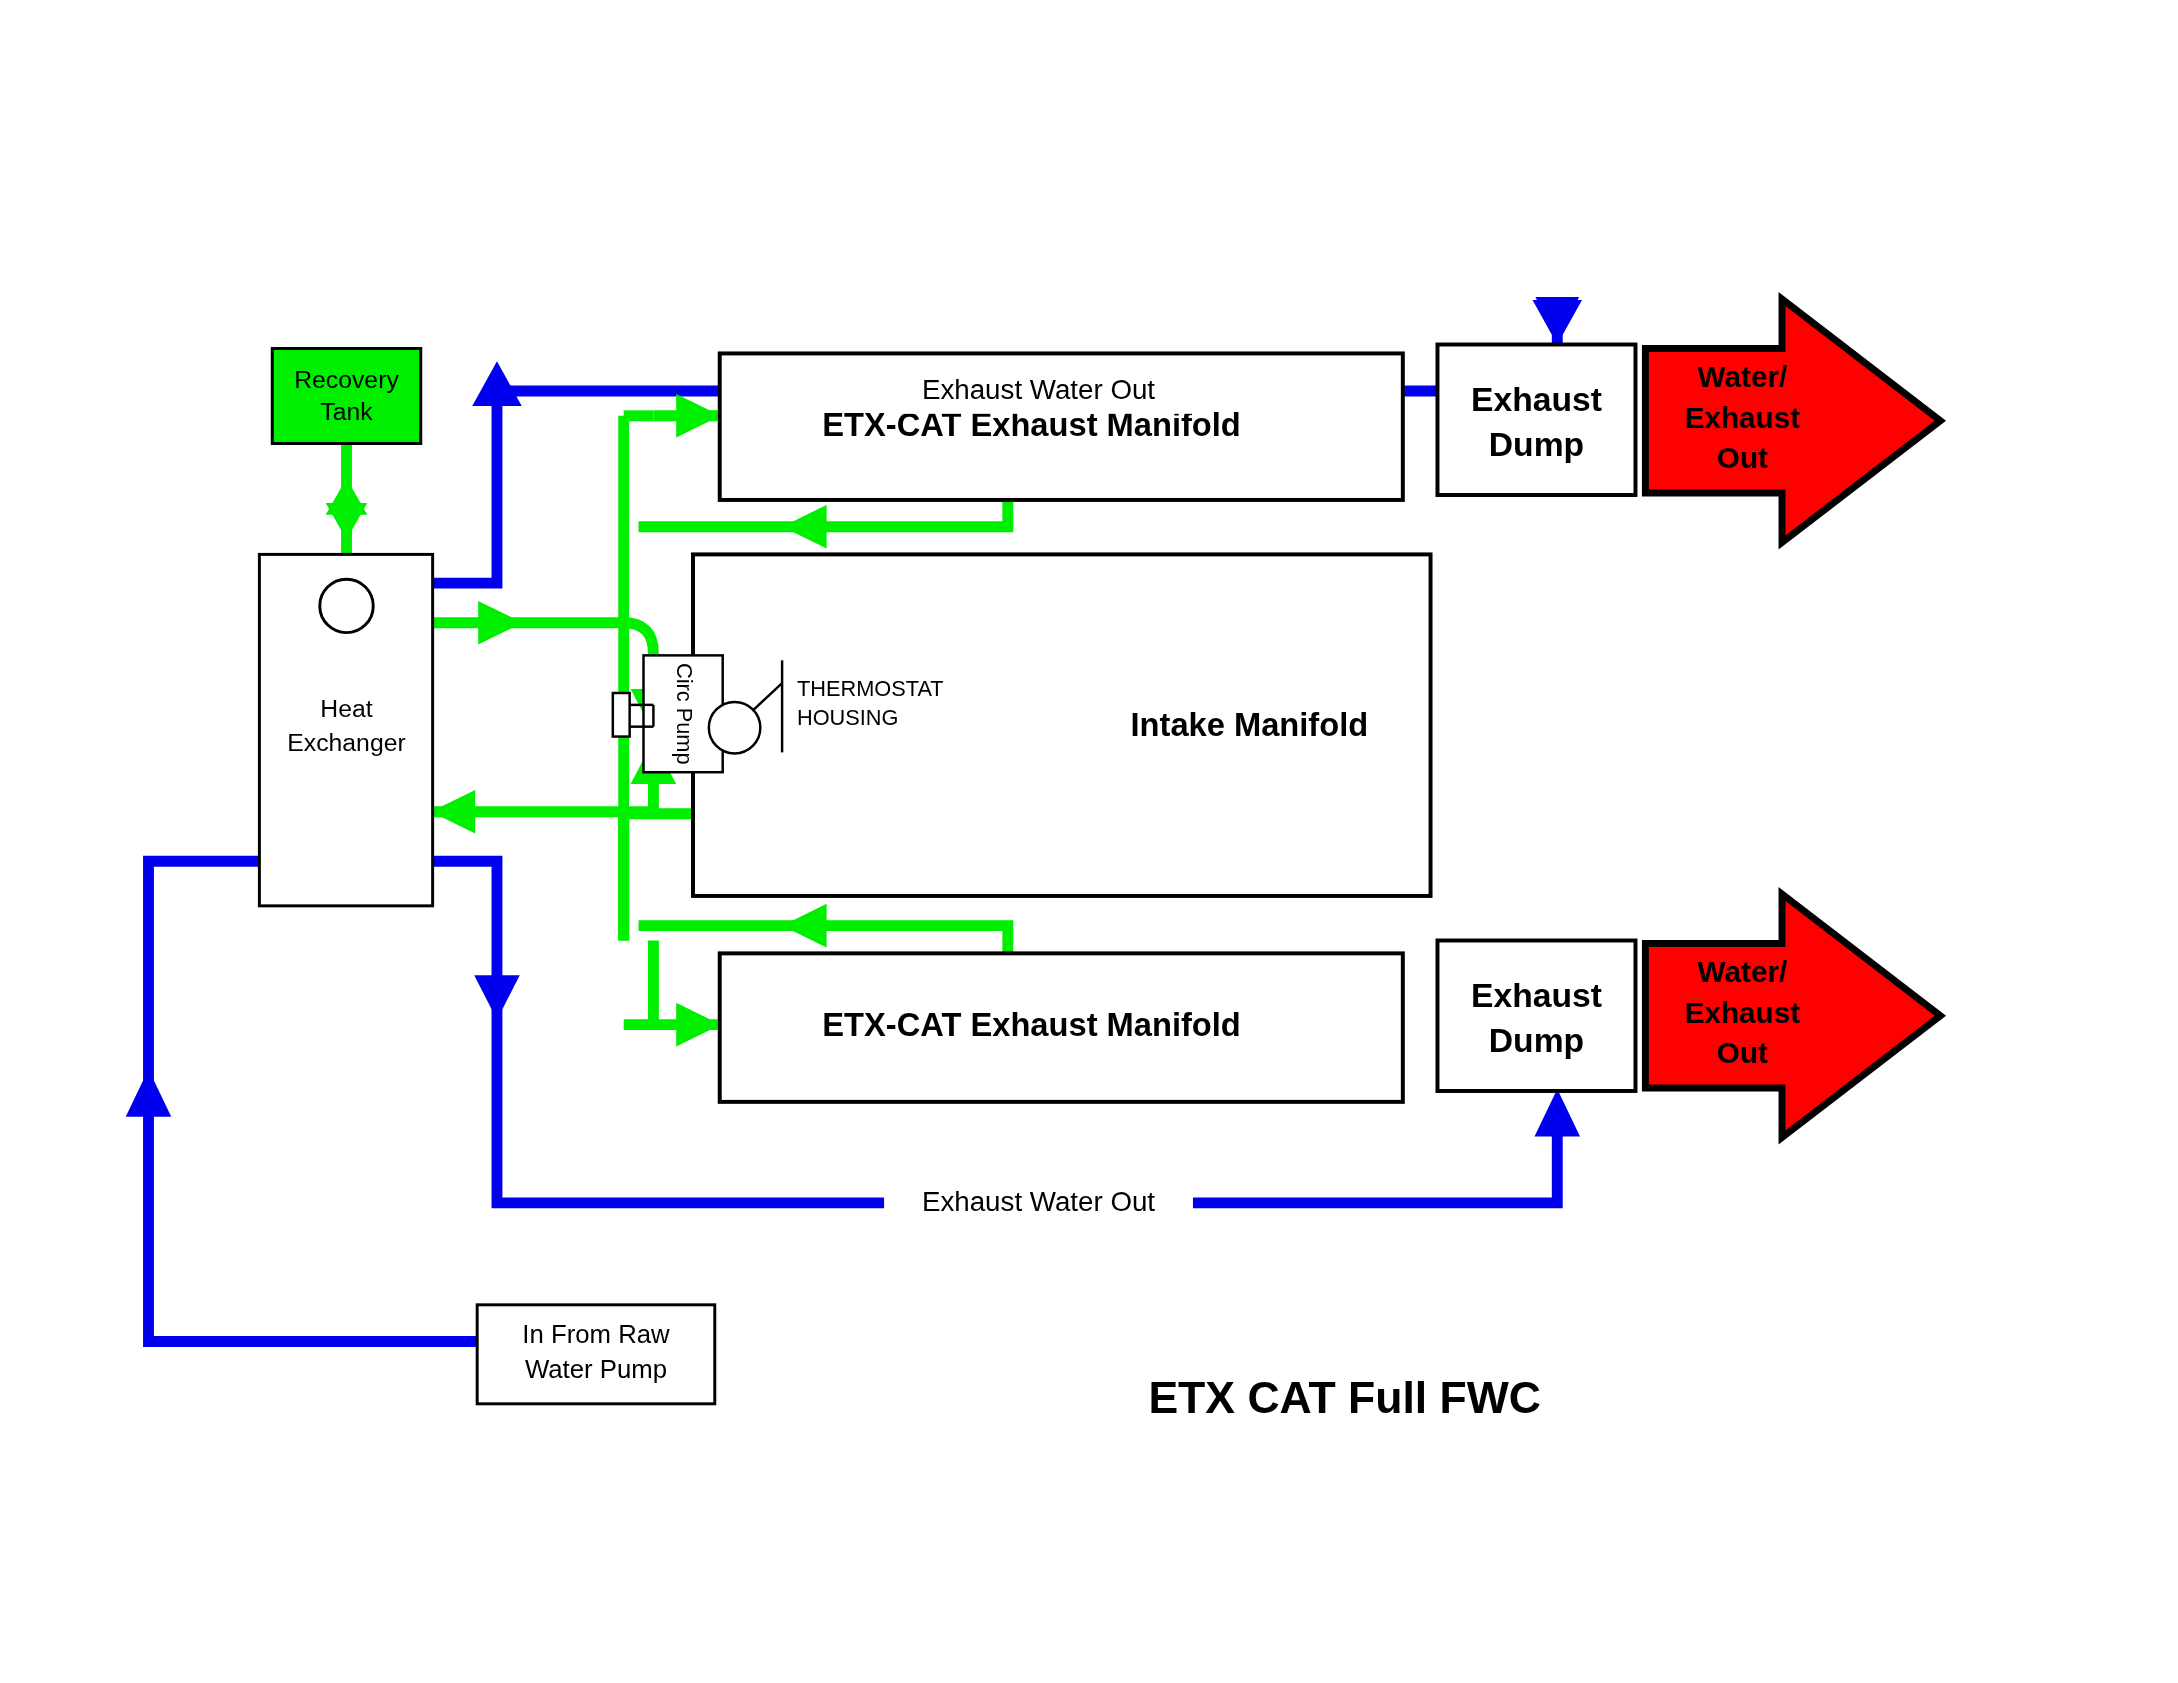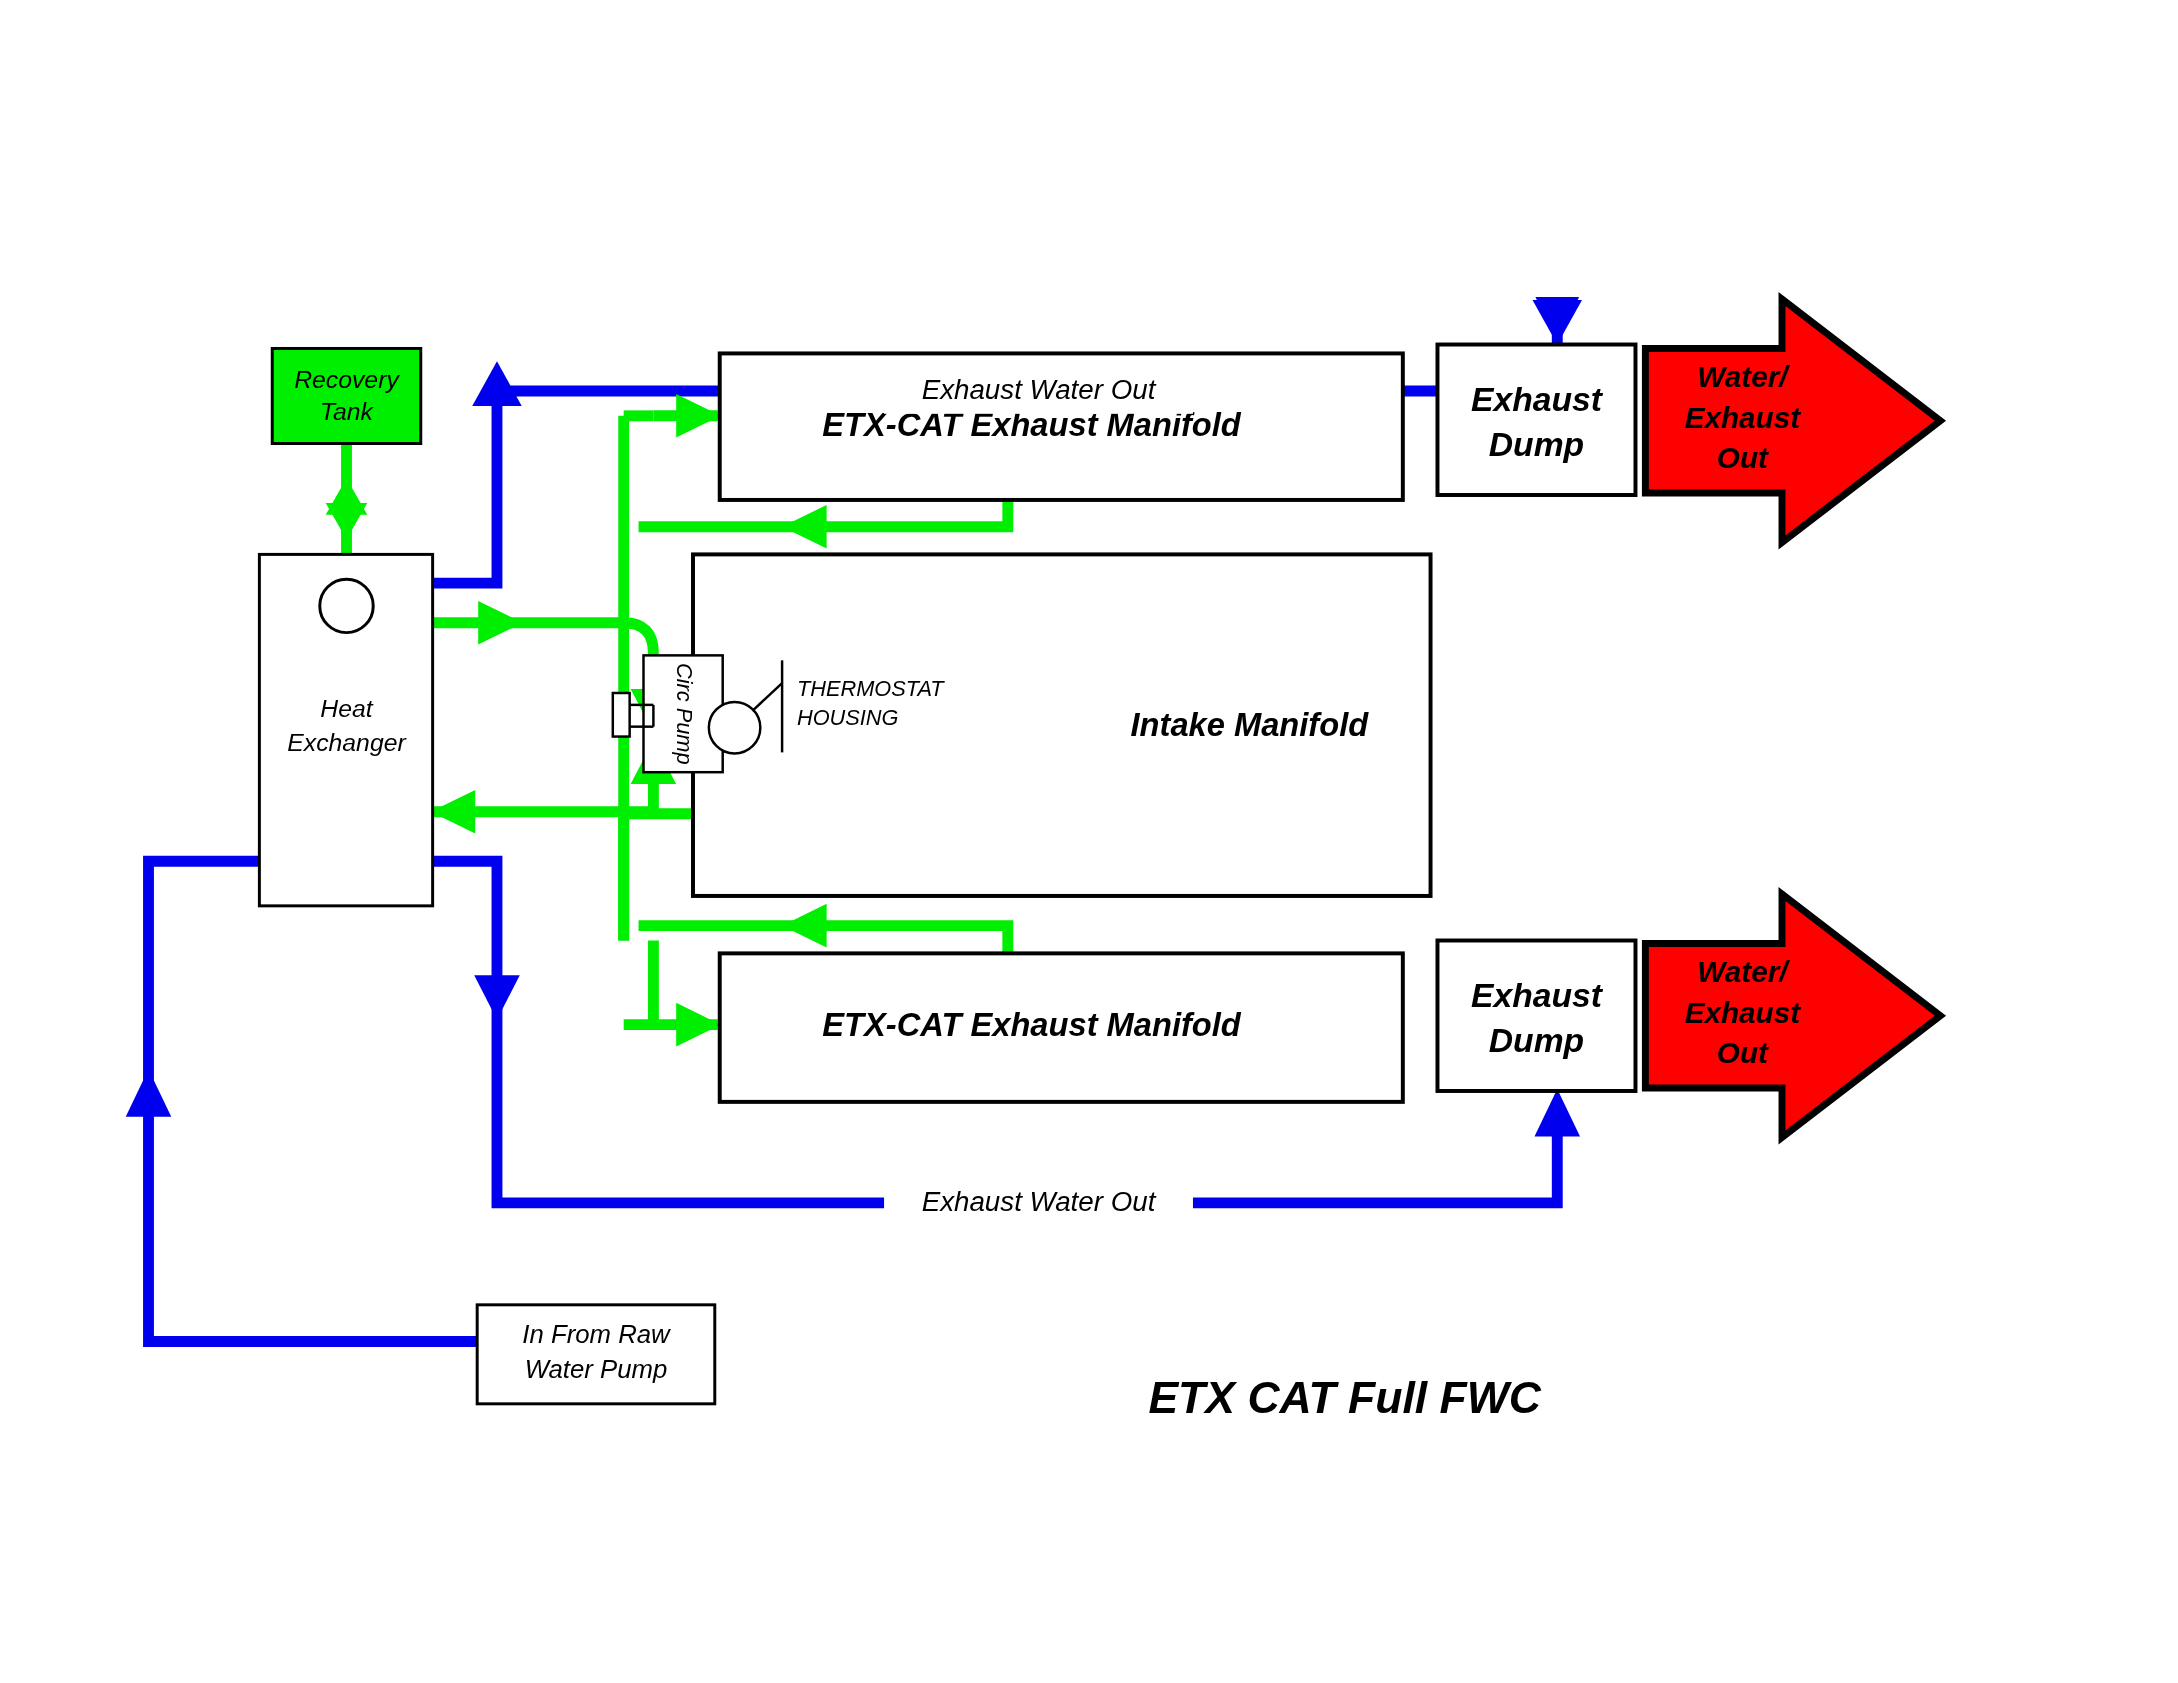--- a/index.html
+++ b/index.html
@@ -11,21 +11,20 @@
     width: 2178px;
     height: 1683px;
     font-family: "Liberation Sans", sans-serif;
     overflow: hidden;
   }
   #diagram-root {
     position: relative;
     width: 2178px;
     height: 1683px;
     background: #ffffff;
-    font-style: italic;
   }
   svg#schematic {
     position: absolute;
     left: 0;
     top: 0;
     width: 2178px;
     height: 1683px;
     display: block;
   }
   .box-fill-white { fill: #ffffff; }

